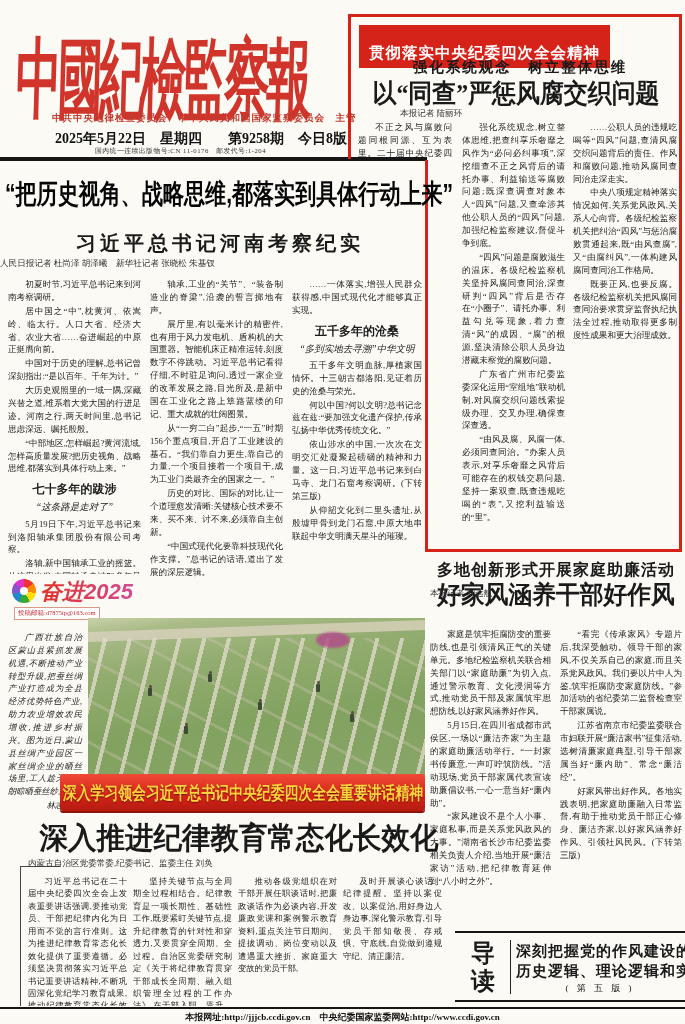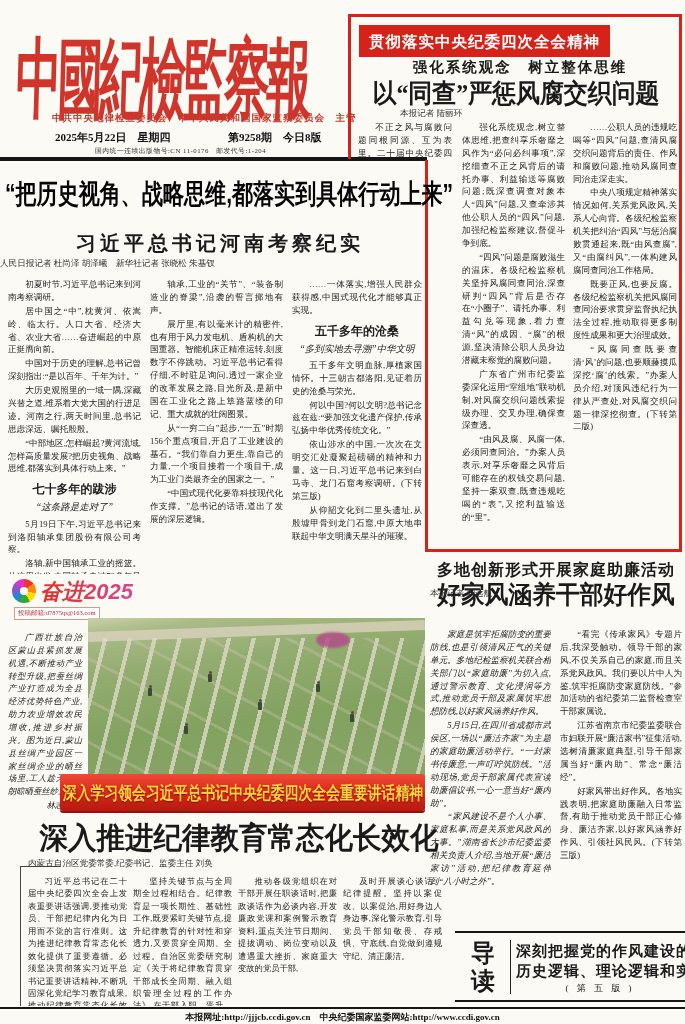--- a/index.html
+++ b/index.html
@@ -12,25 +12,25 @@
   .rule{background:#161616;}
   .redseg{background:#d6231a;}
   .center{text-align:center;}
   .byline{font-size:8.6px;color:#333;text-align:left;}
   .sechead{font-size:12px;font-weight:bold;text-align:center;text-indent:0;margin:5px 0 2px 0;}
   .secquote{font-size:9.5px;font-style:italic;text-align:center;text-indent:0;margin:0 0 3px 0;color:#222;}
   
   .logo{font-size:78px;font-weight:900;color:#d0342a;letter-spacing:-6px;
         transform:scale(0.58,1.12) skewX(-3deg);transform-origin:left center;white-space:nowrap;}
   .supervisor{font-size:9.5px;font-weight:bold;color:#c23b2f;letter-spacing:1px;white-space:nowrap;}
-  .dateline{font-size:11px;font-weight:bold;color:#111;}
+  .dateline{font-size:14px;font-weight:bold;color:#111;}
   .pubcode{font-size:6.8px;color:#333;letter-spacing:.5px;}
   
   .redtag{background:#d6231a;color:#fff;font-weight:bold;font-size:15.5px;
-          padding:7px 10px 4px 10px;letter-spacing:1px;white-space:nowrap;}
+          padding:18px 10px 4px 10px;letter-spacing:1px;white-space:nowrap;}
   .boxkicker{font-size:14.5px;font-weight:bold;letter-spacing:2px;}
   .boxheadline{font-size:26px;font-weight:900;white-space:nowrap;transform:scaleX(.92);transform-origin:center;}
   
   .leadheadline{font-family:"Liberation Sans",sans-serif;font-weight:900;font-size:27px;
                 white-space:nowrap;transform:scaleX(.78);transform-origin:left center;color:#050505;}
   .leadsub{font-size:20px;font-weight:bold;letter-spacing:4px;}
   .figperson{position:absolute;width:4px;height:8px;background:#3c4a36;border-radius:1px;}
   .figperson::before{content:"";position:absolute;top:-3px;left:0.5px;width:3px;height:3px;border-radius:50%;background:#5a4a3c;}
   .caption{font-size:8.3px;font-style:italic;line-height:1.55;text-align:justify;color:#222;}
   .credit{text-align:right;text-indent:0;font-style:italic;}
@@ -88,21 +88,20 @@
   <div class="abs colbox" style="left:462px;top:121px;width:103px;height:424px;">
       <p>强化系统观念,树立整体思维,把查纠享乐奢靡之风作为“必问必纠事项”,深挖细查不正之风背后的请托办事、利益输送等腐败问题;既深查调查对象本人“四风”问题,又查牵涉其他公职人员的“四风”问题,加强纪检监察建议,督促斗争到底。</p>
       <p>“四风”问题是腐败滋生的温床。各级纪检监察机关坚持风腐同查同治,深查研判“四风”背后是否存在“小圈子”、请托办事、利益勾兑等现象,着力查清“风”的成因、“腐”的根源,坚决清除公职人员身边潜藏未察觉的腐败问题。</p>
       <p>广东省广州市纪委监委深化运用“室组地”联动机制,对风腐交织问题线索提级办理、交叉办理,确保查深查透。</p>
       <p>“由风及腐、风腐一体,必须同查同治。”办案人员表示,对享乐奢靡之风背后可能存在的权钱交易问题,坚持一案双查,既查违规吃喝的“表”,又挖利益输送的“里”。</p>
     </div>
   <div class="abs colbox" style="left:573px;top:121px;width:104px;height:424px;">
       <p>……公职人员的违规吃喝等“四风”问题,查清风腐交织问题背后的责任、作风和腐败问题,推动风腐同查同治走深走实。</p>
       <p>中央八项规定精神落实情况如何,关系党风政风,关系人心向背。各级纪检监察机关把纠治“四风”与惩治腐败贯通起来,既“由风查腐”,又“由腐纠风”,一体构建风腐同查同治工作格局。</p>
       <p>既要正风,也要反腐。各级纪检监察机关把风腐同查同治要求贯穿监督执纪执法全过程,推动取得更多制度性成果和更大治理成效。</p>
-      <p>“风腐同查既要查清‘风’的问题,也要顺藤摸瓜深挖‘腐’的线索。”办案人员介绍,对顶风违纪行为一律从严查处,对风腐交织问题一律深挖彻查。(下转第二版)</p>
     </div>
 
   <div class="abs leadheadline" style="left:5px;top:176px;">“把历史视角、战略思维,都落实到具体行动上来”</div>
   <div class="abs leadsub center" style="left:0;top:230px;width:440px;">习近平总书记河南考察纪实</div>
   <div class="abs byline" style="left:0;top:258px;width:440px;">人民日报记者 杜尚泽 胡泽曦　新华社记者 张晓松 朱基钗</div>
 
   <div class="abs colbox" style="left:8px;top:278px;width:133px;height:296px;">
     <div>
         <p>初夏时节,习近平总书记来到河南考察调研。</p>
         <p>居中国之“中”,枕黄河、依嵩岭、临太行。人口大省、经济大省、农业大省……奋进崛起的中原正挺膺向前。</p>
@@ -114,20 +113,21 @@
     <div class="secquote">“这条路是走对了”</div>
     <div>
         <p>5月19日下午,习近平总书记来到洛阳轴承集团股份有限公司考察。</p>
         <p>洛轴,新中国轴承工业的摇篮。从这里出发,中国轴承走过70多年风雨历程。</p>
       </div>
   </div>
   <div class="abs colbox" style="left:150px;top:278px;width:133px;height:322px;">
       <p>轴承,工业的“关节”、“装备制造业的脊梁”,沿袭的誓言掷地有声。</p>
       <p>展厅里,有以毫米计的精密件,也有用于风力发电机、盾构机的大国重器。智能机床正精准运转,刻度数字不停跳动。习近平总书记看得仔细,不时驻足询问,透过一家企业的改革发展之路,目光所及,是新中国在工业化之路上筚路蓝缕的印记、重大成就的壮阔图景。</p>
       <p>从“一穷二白”起步,“一五”时期156个重点项目,开启了工业建设的基石。“我们靠自力更生,靠自己的力量,一个项目接着一个项目干,成为工业门类最齐全的国家之一。”</p>
+      <p>历史的对比、国际的对比,让一个道理愈发清晰:关键核心技术要不来、买不来、讨不来,必须靠自主创新。</p>
       <p>“中国式现代化要靠科技现代化作支撑。”总书记的话语,道出了发展的深层逻辑。</p>
     </div>
   <div class="abs colbox" style="left:292px;top:278px;width:130px;height:322px;">
     <div>
         <p>……一体落实,增强人民群众获得感,中国式现代化才能够真正实现。</p>
       </div>
     <div class="sechead">五千多年的沧桑</div>
     <div class="secquote">“多到实地去寻溯”中华文明</div>
     <div>
         <p>五千多年文明血脉,厚植家国情怀。十三朝古都洛阳,见证着历史的沧桑与荣光。</p>
@@ -161,21 +161,21 @@
     <div class="figperson" style="left:170px;top:84px;"></div>
     <div class="figperson" style="left:228px;top:66px;"></div>
     <div class="figperson" style="left:262px;top:96px;"></div>
     <div class="figperson" style="left:96px;top:108px;"></div>
     <div class="abs" style="left:0;bottom:0;width:337px;height:14px;background:linear-gradient(0deg,#9b8f72,transparent);"></div>
   </div>
 
   <div class="abs famkicker center" style="left:430px;top:560px;width:252px;">多地创新形式开展家庭助廉活动</div>
   <div class="abs famheadline center" style="left:430px;top:578px;width:252px;">好家风涵养干部好作风</div>
   <div class="abs byline" style="left:430px;top:588px;width:252px;">本报记者 刘远航</div>
-  <div class="abs colbox" style="left:430px;top:628px;width:121px;height:292px;font-style:italic;">
+  <div class="abs colbox" style="left:430px;top:628px;width:121px;height:292px;">
       <p>家庭是筑牢拒腐防变的重要防线,也是引领清风正气的关键单元。多地纪检监察机关联合相关部门以“家庭助廉”为切入点,通过警示教育、文化浸润等方式,推动党员干部及家属筑牢思想防线,以好家风涵养好作风。</p>
       <p>5月15日,在四川省成都市武侯区,一场以“廉洁齐家”为主题的家庭助廉活动举行。“一封家书传廉意,一声叮咛筑防线。”活动现场,党员干部家属代表宣读助廉倡议书,一心一意当好“廉内助”。</p>
       <p>“家风建设不是个人小事、家庭私事,而是关系党风政风的大事。”湖南省长沙市纪委监委相关负责人介绍,当地开展“廉洁家访”活动,把纪律教育延伸到“八小时之外”。</p>
     </div>
   <div class="abs colbox" style="left:560px;top:628px;width:122px;height:292px;">
       <p>“看完《传承家风》专题片后,我深受触动。领导干部的家风,不仅关系自己的家庭,而且关系党风政风。我们要以片中人为鉴,筑牢拒腐防变家庭防线。”参加活动的省纪委第二监督检查室干部家属说。</p>
       <p>江苏省南京市纪委监委联合市妇联开展“廉洁家书”征集活动,选树清廉家庭典型,引导干部家属当好“廉内助”、常念“廉洁经”。</p>
       <p>好家风带出好作风。各地实践表明,把家庭助廉融入日常监督,有助于推动党员干部正心修身、廉洁齐家,以好家风涵养好作风、引领社风民风。(下转第三版)</p>
     </div>
 

